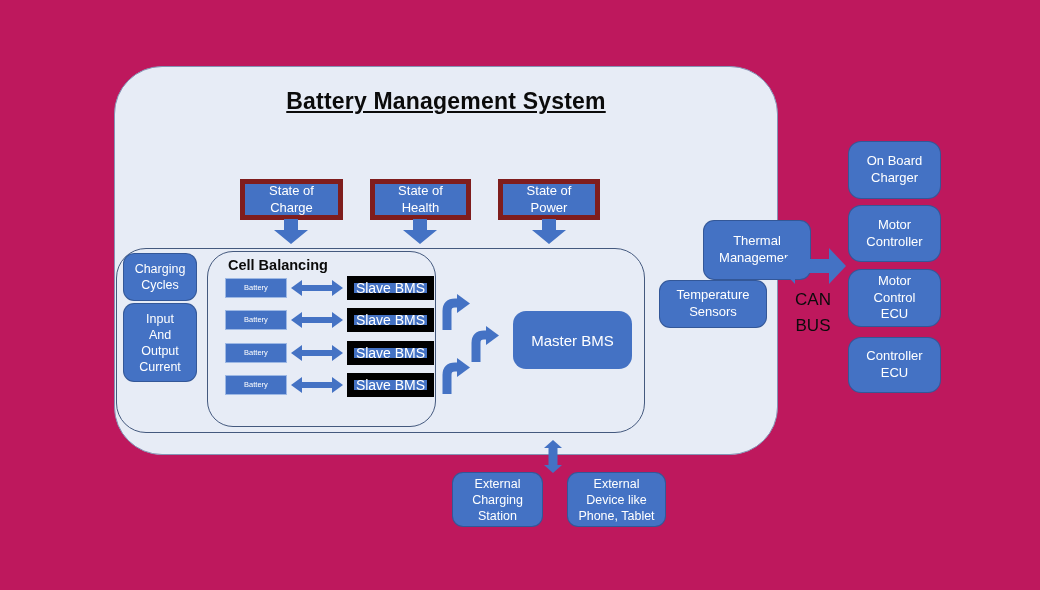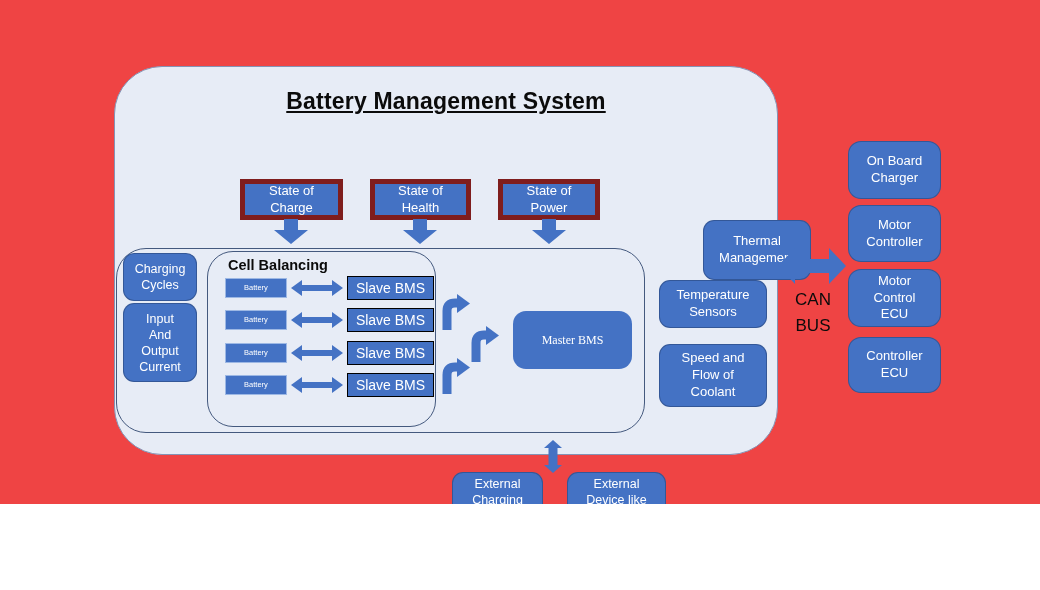--- a/index.html
+++ b/index.html
@@ -1,17 +1,17 @@
 <!DOCTYPE html>
 <html><head>
 <meta charset="utf-8">
 <style>
   html,body{margin:0;padding:0;background:#ffffff;}
   .stage{
-    position:relative;width:1040px;height:504px;background:#ef4444;
+    position:relative;width:1040px;height:590px;background:#be185d;
     font-family:"Liberation Sans",sans-serif;overflow:hidden;
   }
   .panel{position:absolute;box-sizing:border-box;}
   .panel-outer{
     left:114px;top:66px;width:664px;height:389px;border-radius:48px;
     background:#E7ECF6;border:1.5px solid #8493B5;
   }
   .panel-inner{
     left:116px;top:248px;width:529px;height:185px;border-radius:30px;
     background:transparent;border:1.4px solid #44597E;
@@ -40,23 +40,23 @@
   .cb-row{position:absolute;left:225px;width:209px;height:25px;display:flex;align-items:center;}
   .battery-box{
     box-sizing:border-box;width:62px;height:20px;margin-right:4px;background:#4472C4;
     color:#fff;font-size:7.5px;display:flex;align-items:center;justify-content:center;
     border:1px solid #9DB8E4;flex:none;
   }
   .row-arrow{flex:none;margin-right:4px;}
   .slave-box{
     box-sizing:border-box;width:87px;height:24px;background:#4472C4;color:#fff;
     font-size:14px;display:flex;align-items:center;justify-content:center;
-    border:1px solid #000000;flex:none;
+    border:7px solid #000000;flex:none;
   }
-  .master{left:513px;top:311px;width:119px;height:58px;border-radius:13px;font-size:12px;font-family:Liberation Serif, serif;}
+  .master{left:513px;top:311px;width:119px;height:58px;border-radius:13px;font-size:15px;}
   .can-label{
     position:absolute;left:779px;top:287px;width:68px;text-align:center;
     font-size:17px;line-height:1.5;color:#0b0b0b;white-space:pre-line;
   }
   svg{display:block;}
   .abs{position:absolute;}
 </style>
 </head>
 <body>
 
@@ -156,23 +156,20 @@
         <polygon points="17,8 30,17.5 17,27" fill="#4472C4"></polygon>
       </svg>
   </span>
 
   <div class="box master">Master BMS</div>
 
   <div class="box round f13 lbl" style="left:659px;top:220px;width:108px;height:60px;margin-left:44px;">Thermal
 Management</div>
   <div class="box round f13 lbl" style="left:659px;top:280px;width:108px;height:48px;">Temperature
 Sensors</div>
-  <div class="box round f13 lbl" style="left:659px;top:344px;width:108px;height:63px;">Speed and
-Flow of
-Coolant</div>
 
   <span class="abs" style="left:778px;top:248px;">
     <svg width="68" height="36" viewBox="0 0 68 36">
         <polygon points="0,18 17,0 17,11 51,11 51,0 68,18 51,36 51,25 17,25 17,36" fill="#4472C4"></polygon>
       </svg>
   </span>
   <div class="can-label">CAN
 BUS</div>
 
   <div class="box round f13 lbl" style="left:848px;top:141px;width:93px;height:58px;border-radius:13px;">On Board

